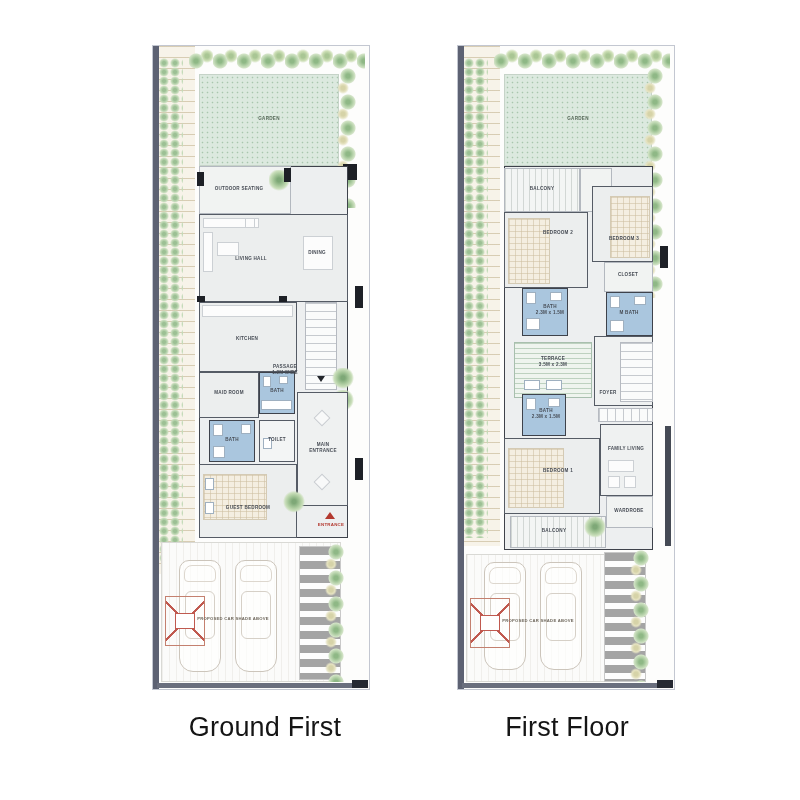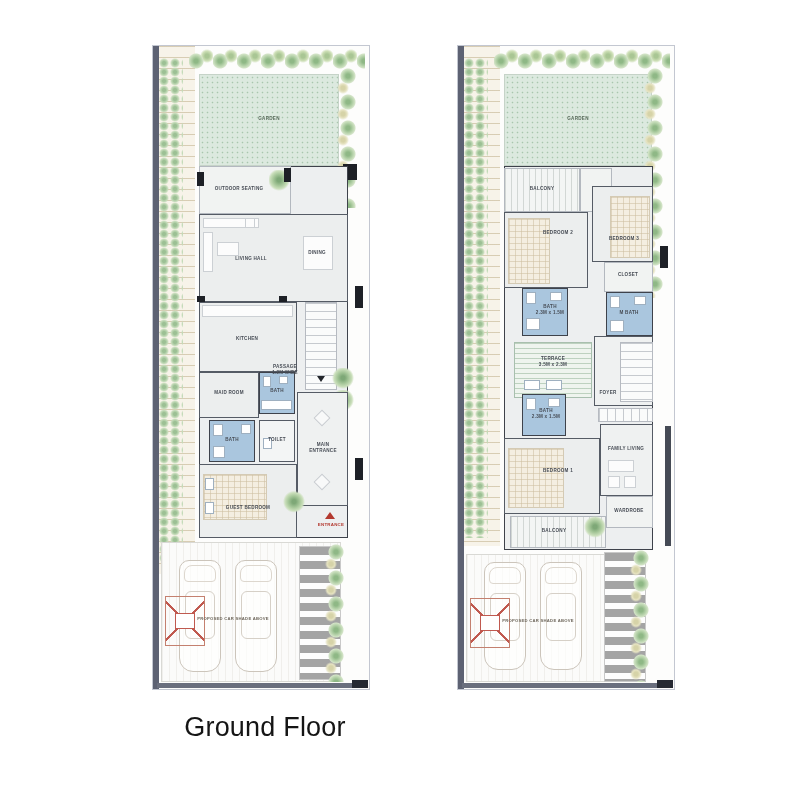--- a/index.html
+++ b/index.html
@@ -230,14 +230,15 @@
     <div class="lbl" style="left:150px;top:344px;">FOYER</div>
     <div class="lbl" style="left:88px;top:362px;">BATH
 2.3M x 1.5M</div>
     <div class="lbl" style="left:100px;top:422px;">BEDROOM 1</div>
     <div class="lbl" style="left:168px;top:400px;">FAMILY LIVING</div>
     <div class="lbl" style="left:171px;top:462px;">WARDROBE</div>
     <div class="lbl" style="left:96px;top:482px;">BALCONY</div>
     <div class="lbl lbl-shade" style="left:80px;top:572px;">PROPOSED CAR SHADE ABOVE</div>
   </div>
 
-  <div class="caption" style="left:265px;top:712px;">Ground Floor</div>
+  <div class="caption" style="left:265px;top:712px;">Ground First</div>
+  <div class="caption" style="left:567px;top:712px;">First Floor</div>
 </div>
 
 </body></html>

